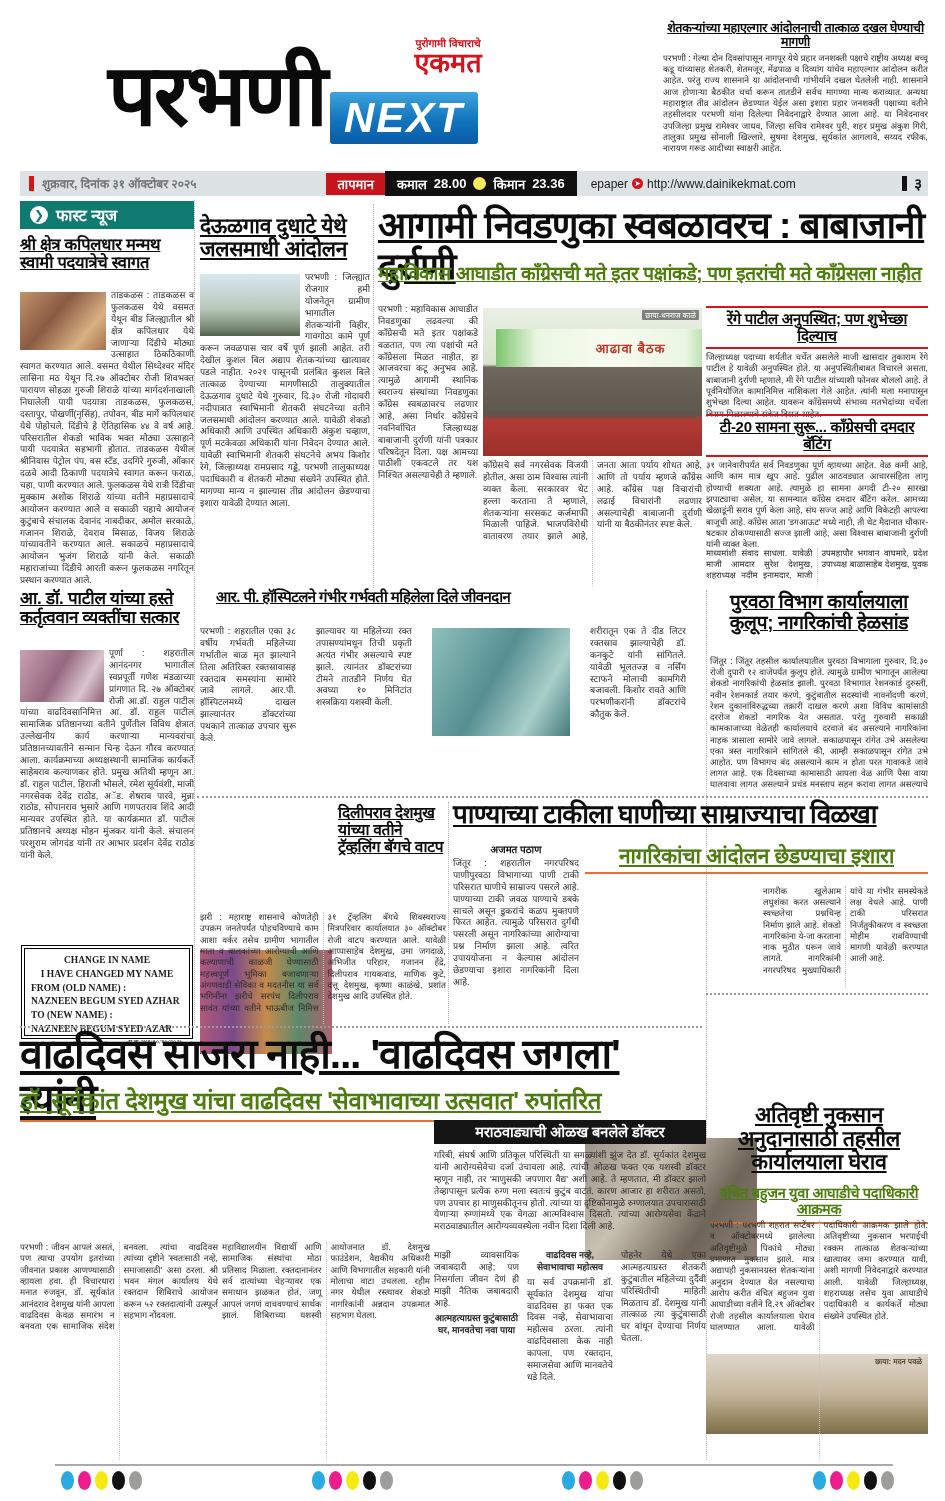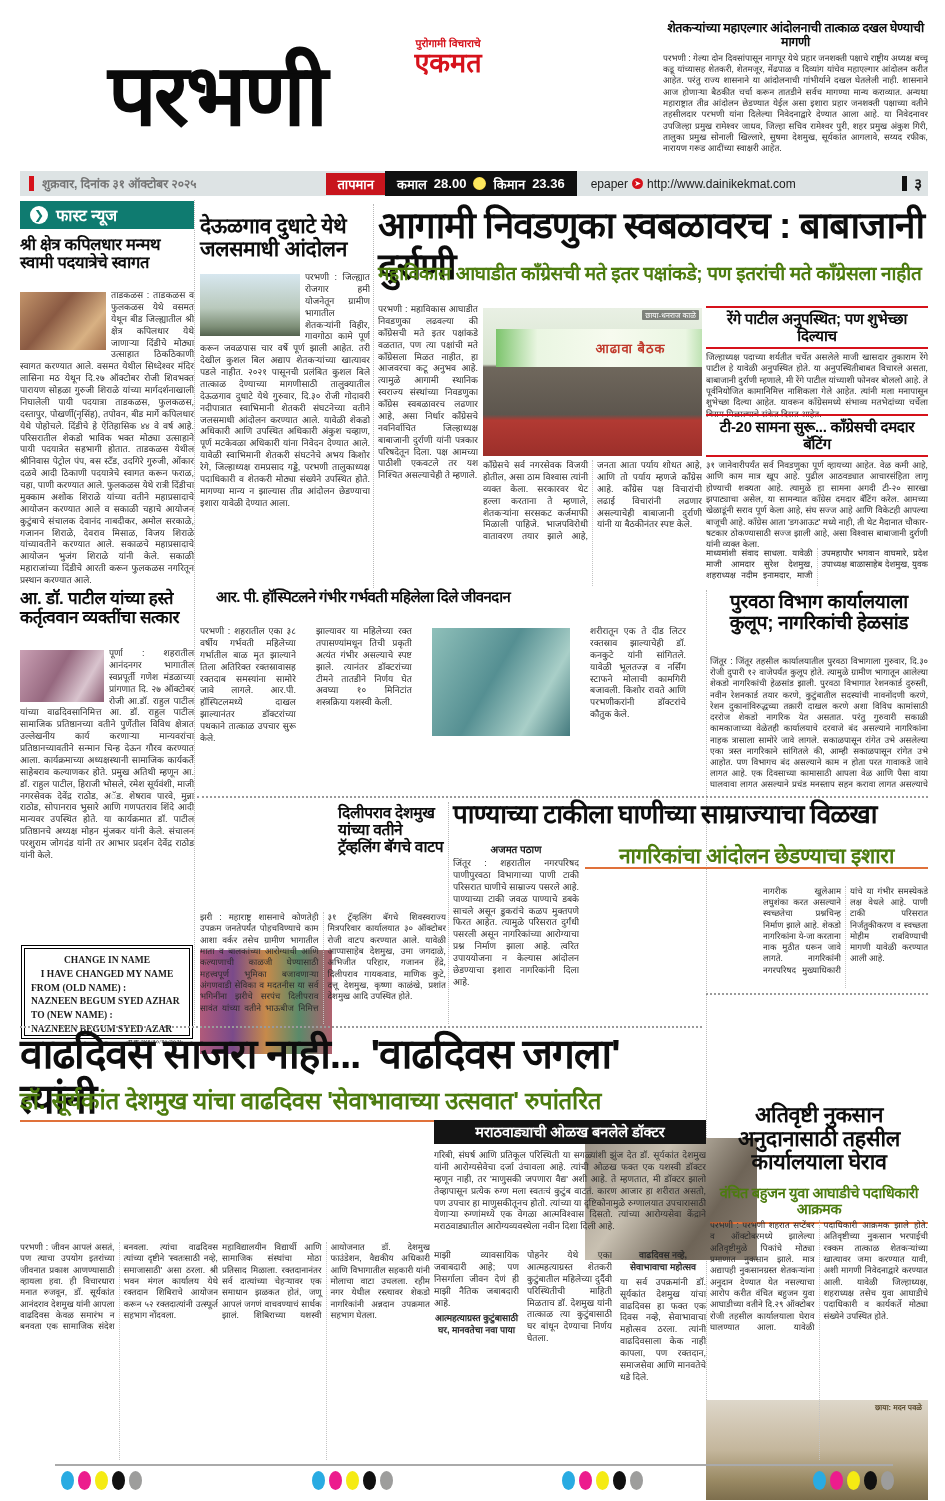--- a/index.html
+++ b/index.html
@@ -1,19 +1,19 @@
 <!DOCTYPE html>
 <html><head>
 <meta charset="utf-8">
 <style>
   html,body{margin:0;padding:0;background:#f2f2f2;}
   .page{position:relative;width:945px;height:1501px;background:#fff;margin:0 auto;
         font-family:"Liberation Sans","DejaVu Sans",sans-serif;color:#1c1c1c;overflow:hidden;}
   .a{position:absolute;box-sizing:border-box;}
-  .hd{font-weight:bold;color:#0d0d0d;line-height:1.1;letter-spacing:-0.3px;margin:0;}
+  .hd{font-weight:bold;color:#0d0d0d;line-height:1.1;letter-spacing:-0.3px;margin:0;text-decoration:underline;}
   .bt{font-size:9px;line-height:1.32;text-align:justify;color:#2b2b2b;}
   .ov{overflow:hidden;}
   .c2{column-count:2;column-gap:9px;column-rule:1px dotted #c3c3c3;}
   .doth{border-top:2px dotted #9a9a9a;}
   .dotv{border-right:1px dotted #b8b8b8;}
   .ph{position:relative;overflow:hidden;background:#ccc;}
   .cap{position:absolute;top:2px;right:3px;font-size:7.5px;color:#fff;background:rgba(40,40,40,.55);padding:0 3px;border-radius:1px;}
   
   .mast-title{font-size:86px;font-weight:800;letter-spacing:-3px;color:#0a0a0a;line-height:1;}
   .nextbox{background:linear-gradient(180deg,#3fa3dd 0%,#1174bd 55%,#0a5ca6 100%);color:#fff;
@@ -63,20 +63,21 @@
   <div class="a dotv" style="left:448px;top:802px;width:1px;height:222px"></div>
   <div class="a dotv" style="left:706px;top:590px;width:1px;height:870px"></div>
 
   <div class="a" style="left:108px;top:52px;width:230px">
     <div class="mast-title">परभणी</div>
   </div>
   <div class="a" style="left:388px;top:38px;width:120px;text-align:center">
     <div class="ektag">पुरोगामी विचाराचे</div>
     <div class="ekmat">एकमत</div>
   </div>
+  <div class="a nextbox" style="left:330px;top:92px">NEXT</div>
 
   <div class="a" style="left:663px;top:22px;width:265px">
     <h2 class="hd" style="font-size:12.5px;text-align:center;margin-bottom:3px">शेतकऱ्यांच्या महाएल्गार आंदोलनाची तात्काळ दखल घेण्याची मागणी</h2>
     <div class="bt ov" style="font-size:8.6px;height:128px">परभणी : गेल्या दोन दिवसांपासून नागपूर येथे प्रहार जनशक्ती पक्षाचे राष्ट्रीय अध्यक्ष बच्चू कडू यांच्यासह शेतकरी, शेतमजूर, मेंढपाळ व दिव्यांग यांचेव महाएल्गार आंदोलन करीत आहेत. परंतु राज्य शासनाने या आंदोलनाची गांभीर्याने दखल घेतलेली नाही. शासनाने आज होणाऱ्या बैठकीत चर्चा करून तातडीने सर्वच मागण्या मान्य कराव्यात. अन्यथा महाराष्ट्रात तीव्र आंदोलन छेडण्यात येईल असा इशारा प्रहार जनशक्ती पक्षाच्या वतीने तहसीलदार परभणी यांना दिलेल्या निवेदनाद्वारे देण्यात आला आहे. या निवेदनावर उपजिल्हा प्रमुख रामेश्वर जाधव, जिल्हा सचिव रामेश्वर पुरी, शहर प्रमुख अंकुश गिरी, तालुका प्रमुख सोनाली खिल्लारे, सुषमा देशमुख, सूर्यकांत आगलावे, सय्यद रफीक, नारायण गरूड आदींच्या स्वाक्षरी आहेत.</div>
   </div>
 
   <div class="a infobar" style="left:20px;top:171px;width:908px;height:25px">
     <span class="redtick"></span>
     <span style="font-weight:bold;color:#737373">शुक्रवार, दिनांक ३१ ऑक्टोबर २०२५</span>
     <span class="tempred" style="margin-left:130px">तापमान</span>
@@ -165,48 +166,48 @@
 
   <div class="a ph ph-saree" style="left:200px;top:802px;width:132px;height:104px"></div>
   <h2 class="a hd" style="left:338px;top:804px;width:108px;font-size:15.5px">दिलीपराव देशमुख यांच्या वतीने ट्रॅव्हलिंग बॅगचे वाटप</h2>
   <div class="a bt ov c2" style="left:200px;top:912px;width:246px;height:112px;font-size:8.6px">झरी : महाराष्ट्र शासनाचे कोणतेही उपक्रम जनतेपर्यंत पोहचविण्याचे काम आशा वर्कर तसेच ग्रामीण भागातील माता व बालकांच्या आरोग्याची आणि कल्याणाची काळजी घेण्यासाठी महत्त्वपूर्ण भूमिका बजावणाऱ्या अंगणवाडी सेविका व मदतनीस या सर्व भगिनींना झरीचे सरपंच दिलीपराव सावंत यांच्या वतीने भाऊबीज निमित्त ३१ ट्रॅव्हलिंग बॅगचे शिवस्वराज्य मित्रपरिवार कार्यालयात ३० ऑक्टोबर रोजी वाटप करण्यात आले. यावेळी आप्पासाहेब देशमुख, उमा जगदाळे, अभिजीत परिहार, गजानन हेंद्रे, दिलीपराव गायकवाड, माणिक कुटे, दत्तू देशमुख, कृष्णा काळंखे, प्रशांत देशमुख आदि उपस्थित होते.</div>
 
   <h2 class="a hd" style="left:453px;top:800px;width:475px;font-size:26px;letter-spacing:-0.8px">पाण्याच्या टाकीला घाणीच्या साम्राज्याचा विळखा</h2>
   <div class="a" style="left:453px;top:842px;width:126px;height:182px">
     <div style="font-weight:bold;font-size:10px;text-align:center;margin-bottom:2px">अजमत पठाण</div>
     <div class="bt ov" style="height:166px">जिंतूर : शहरातील नगरपरिषद पाणीपुरवठा विभागाच्या पाणी टाकी परिसरात घाणीचे साम्राज्य पसरले आहे. पाण्याच्या टाकी जवळ पाण्याचे डबके साचले असून डुकरांचे कळप मुक्तपणे फिरत आहेत. त्यामुळे परिसरात दुर्गंधी पसरली असून नागरिकांच्या आरोग्याचा प्रश्न निर्माण झाला आहे. त्वरित उपाययोजना न केल्यास आंदोलन छेडण्याचा इशारा नागरिकांनी दिला आहे.</div>
   </div>
-  <h3 class="a hd subgray orule" style="left:585px;top:844px;width:343px;font-size:21px;text-align:center;">नागरिकांचा आंदोलन छेडण्याचा इशारा</h3>
+  <h3 class="a hd subgray orule" style="left:585px;top:844px;width:343px;font-size:21px;text-align:center;padding-bottom:5px">नागरिकांचा आंदोलन छेडण्याचा इशारा</h3>
   <div class="a ph ph-garb" style="left:585px;top:886px;width:172px;height:122px"></div>
   <div class="a bt ov c2" style="left:763px;top:886px;width:165px;height:102px;font-size:8.5px">नागरीक खुलेआम लघुशंका करत असल्याने स्वच्छतेचा प्रश्नचिन्ह निर्माण झाले आहे. शेकडो नागरिकांना ये-जा करताना नाक मुठीत धरून जावे लागते. नागरिकांनी नगरपरिषद मुख्याधिकारी यांचे या गंभीर समस्येकडे लक्ष वेधले आहे. पाणी टाकी परिसरात निर्जंतुकीकरण व स्वच्छता मोहीम राबविण्याची मागणी यावेळी करण्यात आली आहे.</div>
 
   <div class="a doth" style="left:706px;top:993px;width:222px;height:0"></div>
-  <div class="a ph ph-bldg" style="left:706px;top:1026px;width:222px;height:100px">
+  <div class="a ph ph-bldg" style="left:706px;top:980px;width:222px;height:80px">
     <span class="cap" style="background:none;color:#5a4b2f;font-weight:bold">छाया: मदन पवळे</span>
   </div>
 
   <div class="a doth" style="left:20px;top:1026px;width:682px;height:0"></div>
   <h1 class="a hd" style="left:20px;top:1032px;width:682px;font-size:41px;letter-spacing:-1.2px">वाढदिवस साजरा नाही... 'वाढदिवस जगला' त्यांनी</h1>
   <h3 class="a hd subgray orule" style="left:20px;top:1088px;width:682px;font-size:24px;padding-bottom:6px">डॉ. सूर्यकांत देशमुख यांचा वाढदिवस 'सेवाभावाच्या उत्सवात' रुपांतरित</h3>
 
   <div class="a bt ov c2" style="left:20px;top:1242px;width:198px;height:218px;font-size:8.6px">परभणी : जीवन आपलं असतं, पण त्याचा उपयोग इतरांच्या जीवनात प्रकाश आणण्यासाठी व्हायला हवा. ही विचारधारा मनात रुजवून, डॉ. सूर्यकांत आनंदराव देशमुख यांनी आपला वाढदिवस केवळ समारंभ न बनवता एक सामाजिक संदेश बनवला. त्यांचा वाढदिवस त्यांच्या दृष्टीने 'स्वतःसाठी नव्हे, समाजासाठी' असा ठरला. श्री भवन मंगल कार्यालय येथे रक्तदान शिबिराचे आयोजन करून ५२ रक्तदात्यांनी उत्स्फूर्त सहभाग नोंदवला.</div>
   <div class="a bt ov c2" style="left:222px;top:1242px;width:208px;height:218px;font-size:8.6px">महाविद्यालयीन विद्यार्थी आणि सामाजिक संस्थांचा मोठा प्रतिसाद मिळाला. रक्तदानानंतर सर्व दात्यांच्या चेहऱ्यावर एक समाधान झळकत होतं, जणू आपलं जगणं वाचवण्याचं सार्थक झालं. शिबिराच्या यशस्वी आयोजनात डॉ. देशमुख फाउंडेशन, वैद्यकीय अधिकारी आणि विभागातील सहकारी यांनी मोलाचा वाटा उचलला. रहीम नगर येथील रस्त्यावर शेकडो नागरिकांनी अन्नदान उपक्रमात सहभाग घेतला.</div>
 
   <div class="a blackbar" style="left:434px;top:1120px;width:272px;height:24px;font-size:14.5px;line-height:24px">मराठवाड्याची ओळख बनलेले डॉक्टर</div>
   <div class="a bt ov" style="left:434px;top:1150px;width:272px;height:94px">गरिबी, संघर्ष आणि प्रतिकूल परिस्थिती या सगळ्यांशी झुंज देत डॉ. सूर्यकांत देशमुख यांनी आरोग्यसेवेचा दर्जा उंचावला आहे. त्यांची ओळख फक्त एक यशस्वी डॉक्टर म्हणून नाही, तर 'माणुसकी जपणारा वैद्य' अशी आहे. ते म्हणतात, मी डॉक्टर झालो तेव्हापासून प्रत्येक रुग्ण मला स्वतःचं कुटुंब वाटतं. कारण आजार हा शरीरात असतो, पण उपचार हा माणुसकीतूनच होतो. त्यांच्या या दृष्टिकोनामुळे रुग्णालयात उपचारासाठी येणाऱ्या रुग्णांमध्ये एक वेगळा आत्मविश्वास दिसतो. त्यांच्या आरोग्यसेवा केंद्राने मराठवाड्यातील आरोग्यव्यवस्थेला नवीन दिशा दिली आहे.</div>
   <div class="a" style="left:434px;top:1250px;width:272px;height:210px;display:flex;gap:8px">
     <div class="bt ov" style="width:85px">
       <span>माझी व्यावसायिक जबाबदारी आहे; पण निसर्गाला जीवन देणं ही माझी नैतिक जबाबदारी आहे.</span>
       <div style="font-weight:bold;text-align:center;margin-top:4px">आत्महत्याग्रस्त कुटुंबासाठी घर, मानवतेचा नवा पाया</div>
     </div>
-    <div class="bt ov" style="width:85px">पोहनेर येथे एका आत्महत्याग्रस्त शेतकरी कुटुंबातील महिलेच्या दुर्दैवी परिस्थितीची माहिती मिळताच डॉ. देशमुख यांनी तात्काळ त्या कुटुंबासाठी घर बांधून देण्याचा निर्णय घेतला.</div>
     <div class="bt ov" style="flex:1">
       <div style="font-weight:bold;text-align:center;margin-bottom:3px">वाढदिवस नव्हे, सेवाभावाचा महोत्सव</div>
       <span>या सर्व उपक्रमांनी डॉ. सूर्यकांत देशमुख यांचा वाढदिवस हा फक्त एक दिवस नव्हे, सेवाभावाचा महोत्सव ठरला. त्यांनी वाढदिवसाला केक नाही कापला, पण रक्तदान, समाजसेवा आणि मानवतेचे धडे दिले.</span>
     </div>
+    <div class="bt ov" style="width:85px">पोहनेर येथे एका आत्महत्याग्रस्त शेतकरी कुटुंबातील महिलेच्या दुर्दैवी परिस्थितीची माहिती मिळताच डॉ. देशमुख यांनी तात्काळ त्या कुटुंबासाठी घर बांधून देण्याचा निर्णय घेतला.</div>
   </div>
 
   <h2 class="a hd" style="left:710px;top:1104px;width:218px;font-size:21.5px;text-align:center">अतिवृष्टी नुकसान अनुदानासाठी तहसील कार्यालयाला घेराव</h2>
   <h3 class="a hd subgray orule" style="left:710px;top:1186px;width:218px;font-size:14.5px;text-align:center;padding-bottom:4px">वंचित बहुजन युवा आघाडीचे पदाधिकारी आक्रमक</h3>
   <div class="a bt ov c2" style="left:710px;top:1220px;width:218px;height:240px;font-size:8.6px">परभणी : परभणी शहरात सप्टेंबर व ऑक्टोबरमध्ये झालेल्या अतिवृष्टीमुळे पिकांचे मोठ्या प्रमाणात नुकसान झाले. मात्र अद्यापही नुकसानग्रस्त शेतकऱ्यांना अनुदान देण्यात येत नसल्याचा आरोप करीत वंचित बहुजन युवा आघाडीच्या वतीने दि.२९ ऑक्टोबर रोजी तहसील कार्यालयाला घेराव घालण्यात आला. यावेळी पदाधिकारी आक्रमक झाले होते. अतिवृष्टीच्या नुकसान भरपाईची रक्कम तात्काळ शेतकऱ्यांच्या खात्यावर जमा करण्यात यावी, अशी मागणी निवेदनाद्वारे करण्यात आली. यावेळी जिल्हाध्यक्ष, शहराध्यक्ष तसेच युवा आघाडीचे पदाधिकारी व कार्यकर्ते मोठ्या संख्येने उपस्थित होते.</div>
 
   <div class="a" style="left:55px;top:1464px;width:838px;height:2px;background:#aaa"></div>
   <div class="a" style="left:61px;top:1471px"><span class="pdot" style="background: rgb(41, 171, 226);"></span><span class="pdot" style="background: rgb(236, 28, 141);"></span><span class="pdot" style="background: rgb(245, 235, 19);"></span><span class="pdot" style="background: rgb(17, 17, 17);"></span><span class="pdot" style="background: rgb(157, 157, 156);"></span></div>
   <div class="a" style="left:312px;top:1471px"><span class="pdot" style="background: rgb(41, 171, 226);"></span><span class="pdot" style="background: rgb(236, 28, 141);"></span><span class="pdot" style="background: rgb(245, 235, 19);"></span><span class="pdot" style="background: rgb(17, 17, 17);"></span><span class="pdot" style="background: rgb(157, 157, 156);"></span></div>
   <div class="a" style="left:562px;top:1471px"><span class="pdot" style="background: rgb(41, 171, 226);"></span><span class="pdot" style="background: rgb(236, 28, 141);"></span><span class="pdot" style="background: rgb(245, 235, 19);"></span><span class="pdot" style="background: rgb(17, 17, 17);"></span><span class="pdot" style="background: rgb(157, 157, 156);"></span></div>

